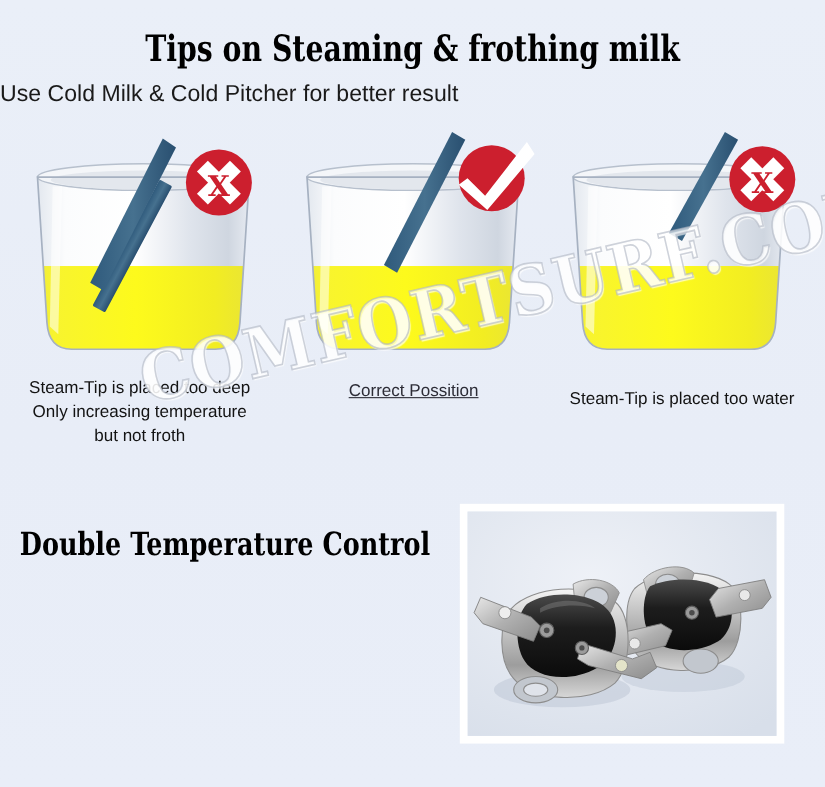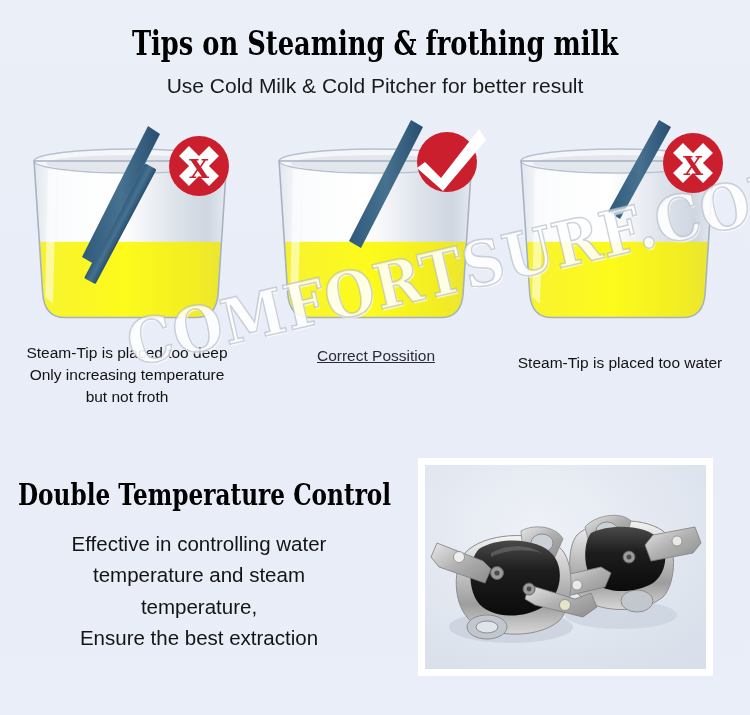--- a/index.html
+++ b/index.html
@@ -35,21 +35,20 @@
     color: #000;
     transform: scaleX(0.78);
     white-space: nowrap;
   }
 
   .title-sub {
     position: absolute;
     top: 74px;
     left: 0;
     width: 750px;
-    text-align: center;
     font-size: 21px;
     color: #1a1a1a;
     white-space: nowrap;
   }
 
   
   .pitchers {
     position: absolute;
     top: 118px;
     left: 0;
@@ -337,24 +336,20 @@
 
   <div class="caption cap-1">Steam-Tip is placed too deep
 Only increasing temperature
 but not froth</div>
   <div class="caption cap-2">Correct Possition</div>
   <div class="caption cap-3">Steam-Tip is placed too water</div>
 
   <div class="watermark">COMFORTSURF.COM</div>
 
   <div class="section2-title">Double Temperature Control</div>
-  <div class="section2-body">Effective in controlling water
-temperature and steam
-temperature,
-Ensure the best extraction</div>
 
   <div class="photo-frame">
     <div class="photo-inner">
       <svg width="281" height="204" viewBox="0 0 281 204">
         <defs>
           <linearGradient id="metal" x1="0" y1="0" x2="0" y2="1">
             <stop offset="0" stop-color="#f4f4f4"></stop>
             <stop offset="0.35" stop-color="#c9c9c9"></stop>
             <stop offset="0.7" stop-color="#9d9d9d"></stop>
             <stop offset="1" stop-color="#d7d7d7"></stop>

